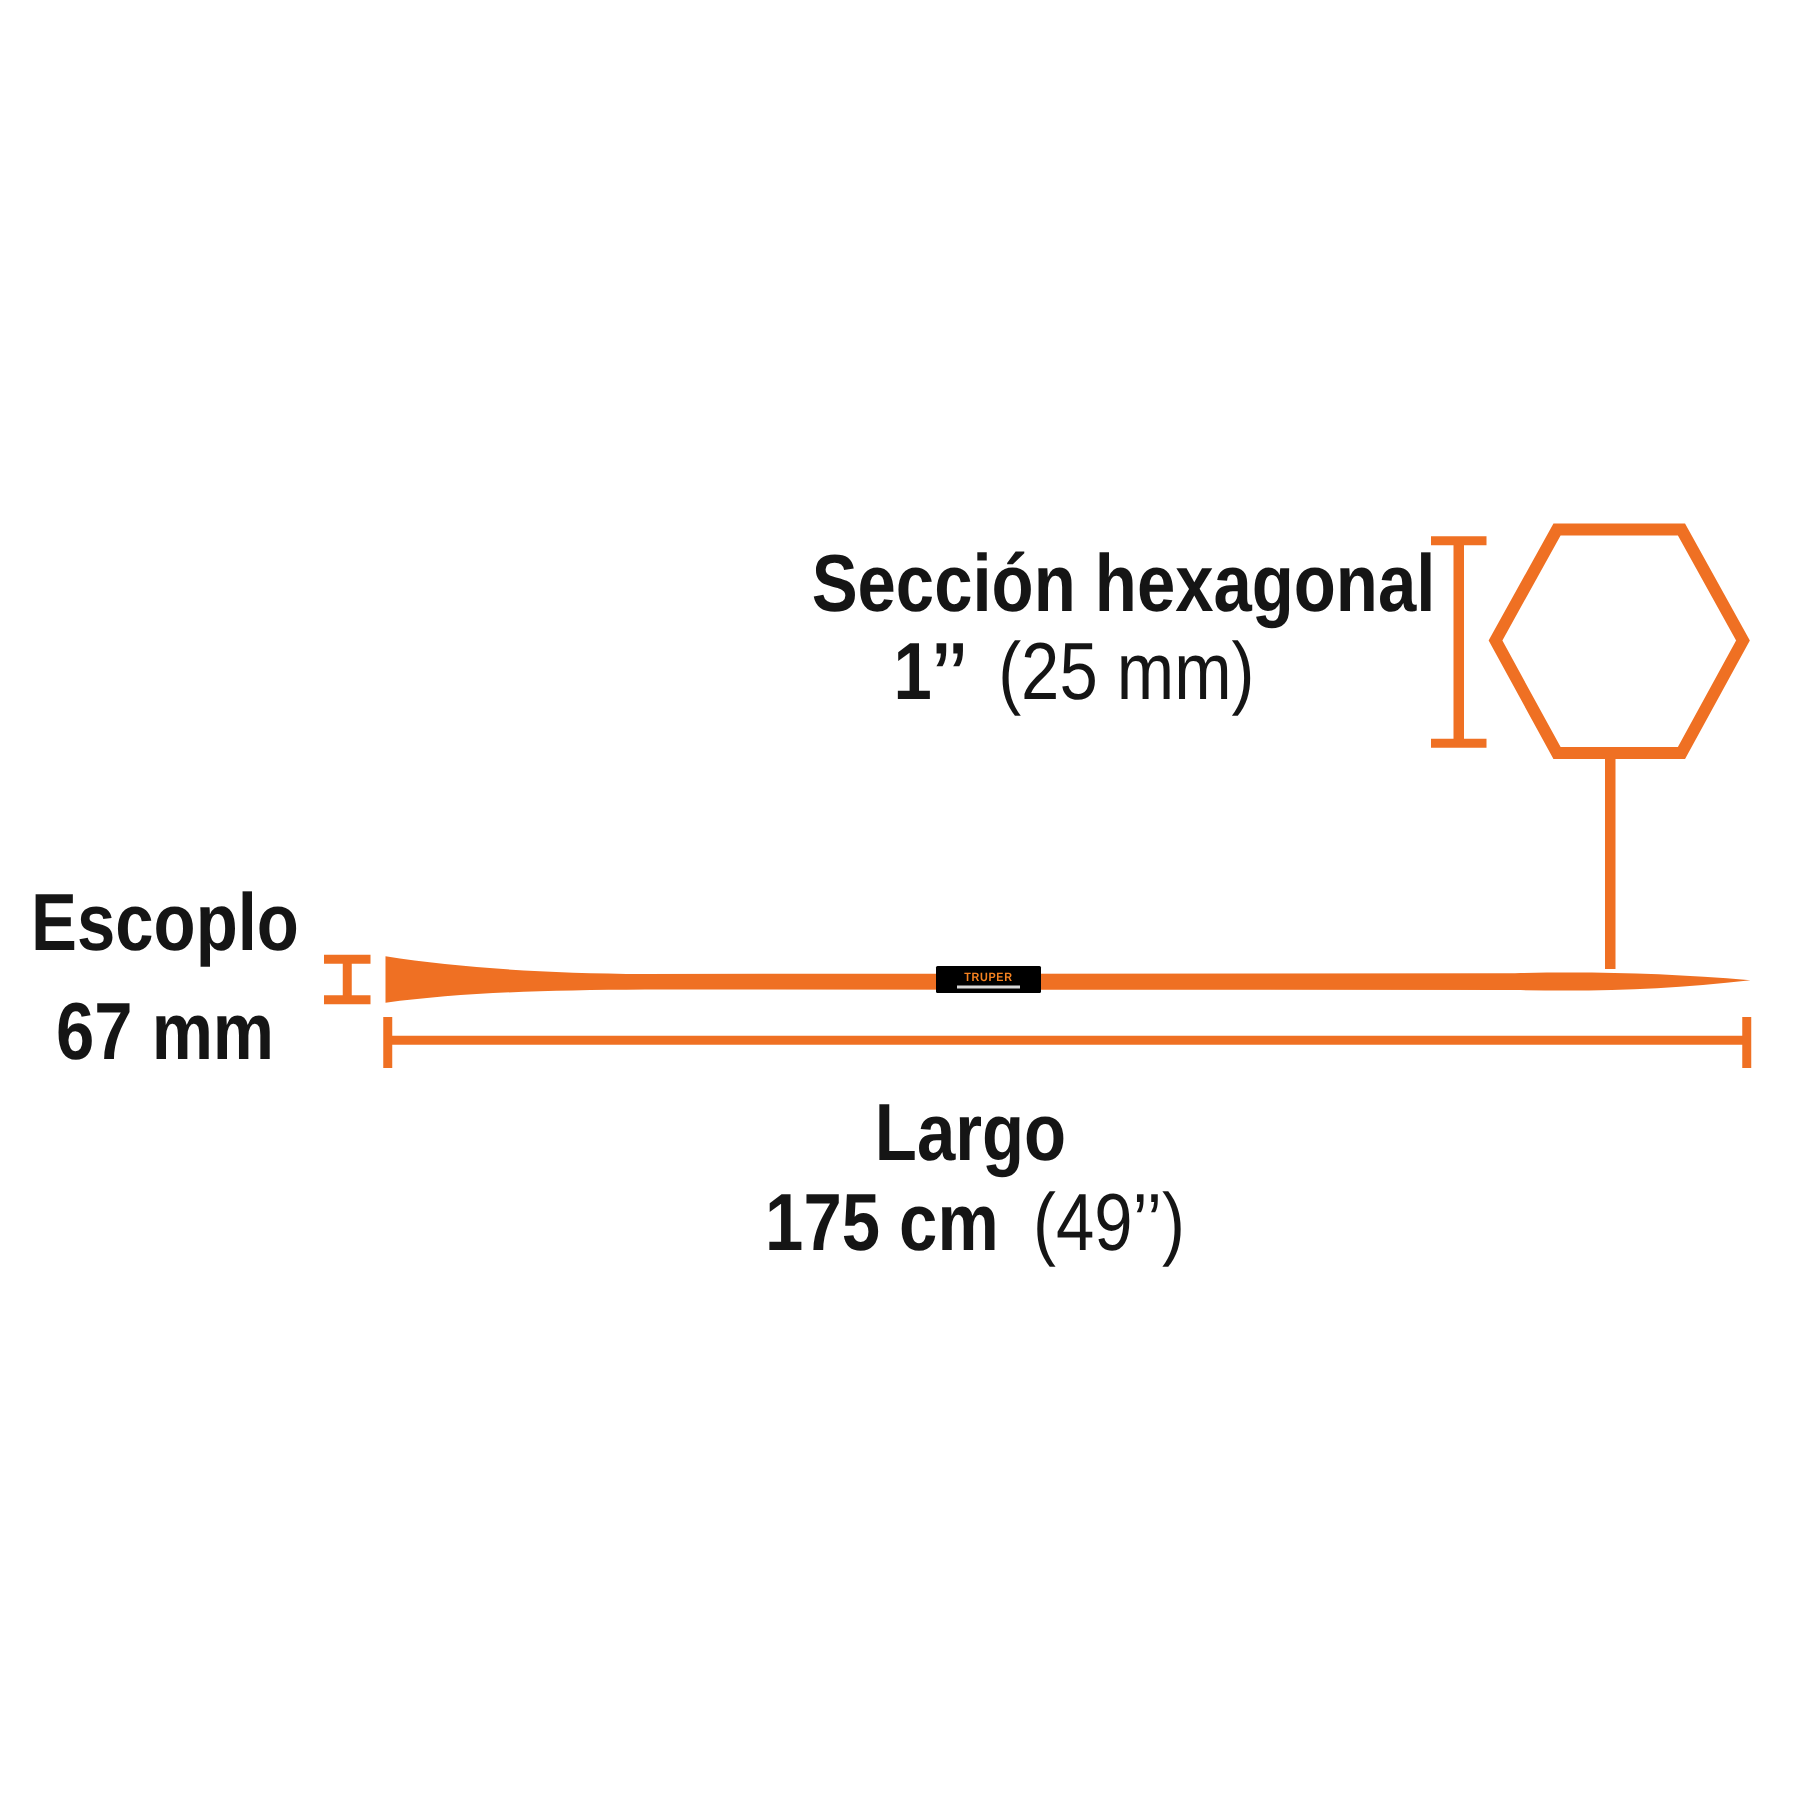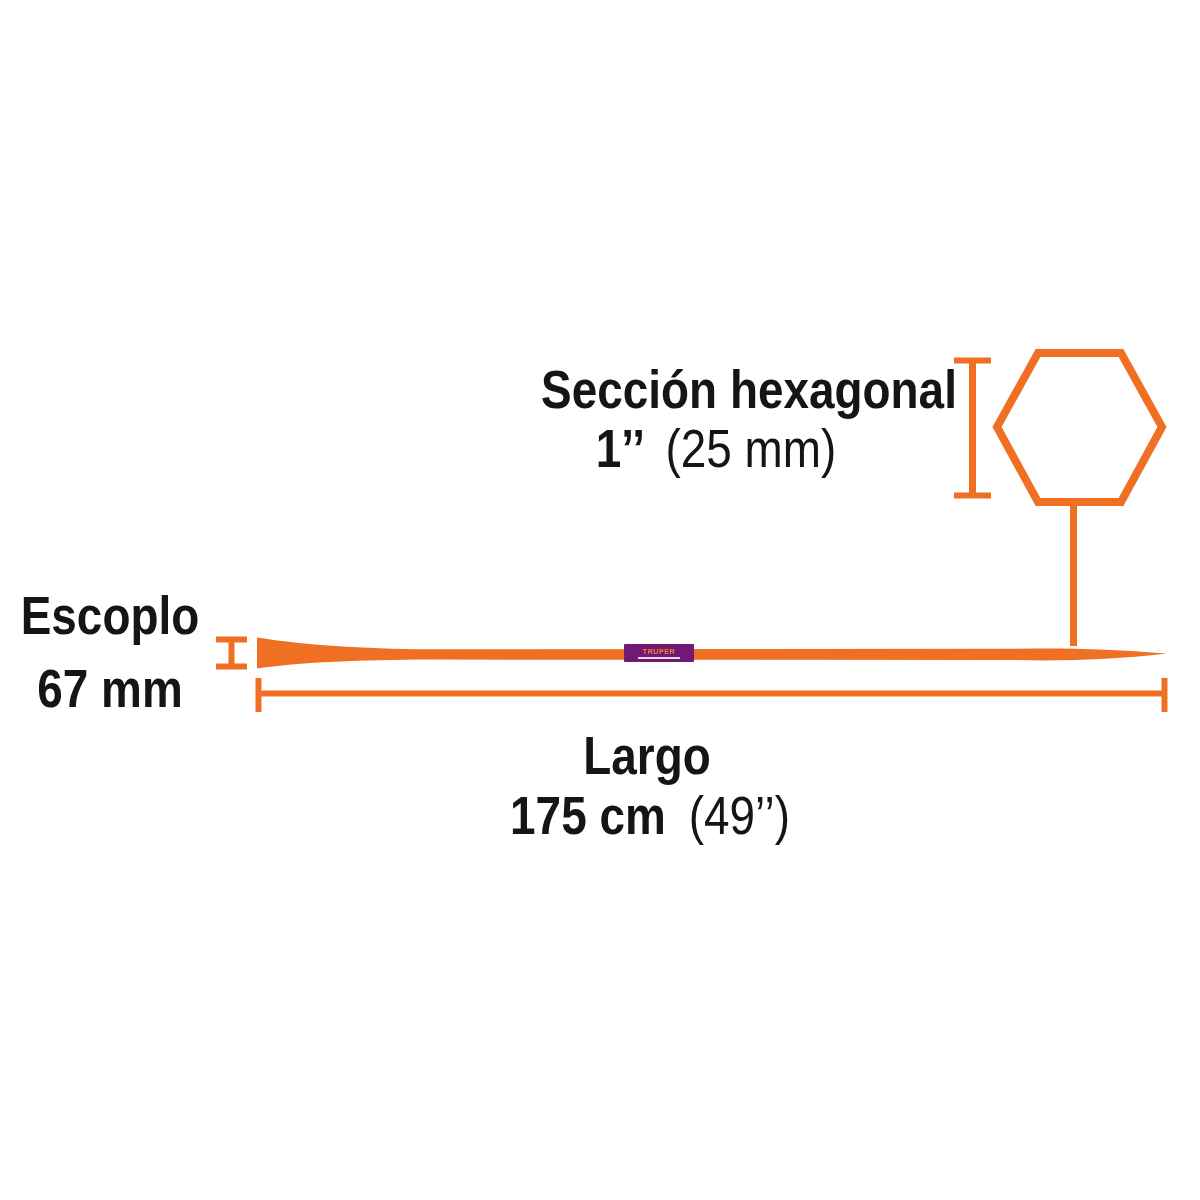--- a/index.html
+++ b/index.html
@@ -9,21 +9,21 @@
   }
   .txt{
     position:absolute;white-space:nowrap;color:#151515;
     font-weight:700;font-size:54px;line-height:54px;
     transform:translateX(-50%) scaleX(0.85);
   }
   .txt .light{font-weight:400;}
   .svg-layer{position:absolute;left:0;top:0;}
   .bar-label{
     position:absolute;left:624px;top:644px;width:70px;height:18px;
-    background:#701a75;border-radius:1px;display:flex;flex-direction:column;
+    background:#000000;border-radius:1px;display:flex;flex-direction:column;
     align-items:center;justify-content:center;gap:1px;
   }
   .bar-label .brand{
     color:#F58220;font-size:8px;line-height:8px;font-weight:700;
     letter-spacing:0.5px;transform:scaleX(0.9);
   }
   .bar-label .fineline{width:42px;height:2px;background:rgba(255,255,255,0.85);}
 </style>
 </head>
 <body>

